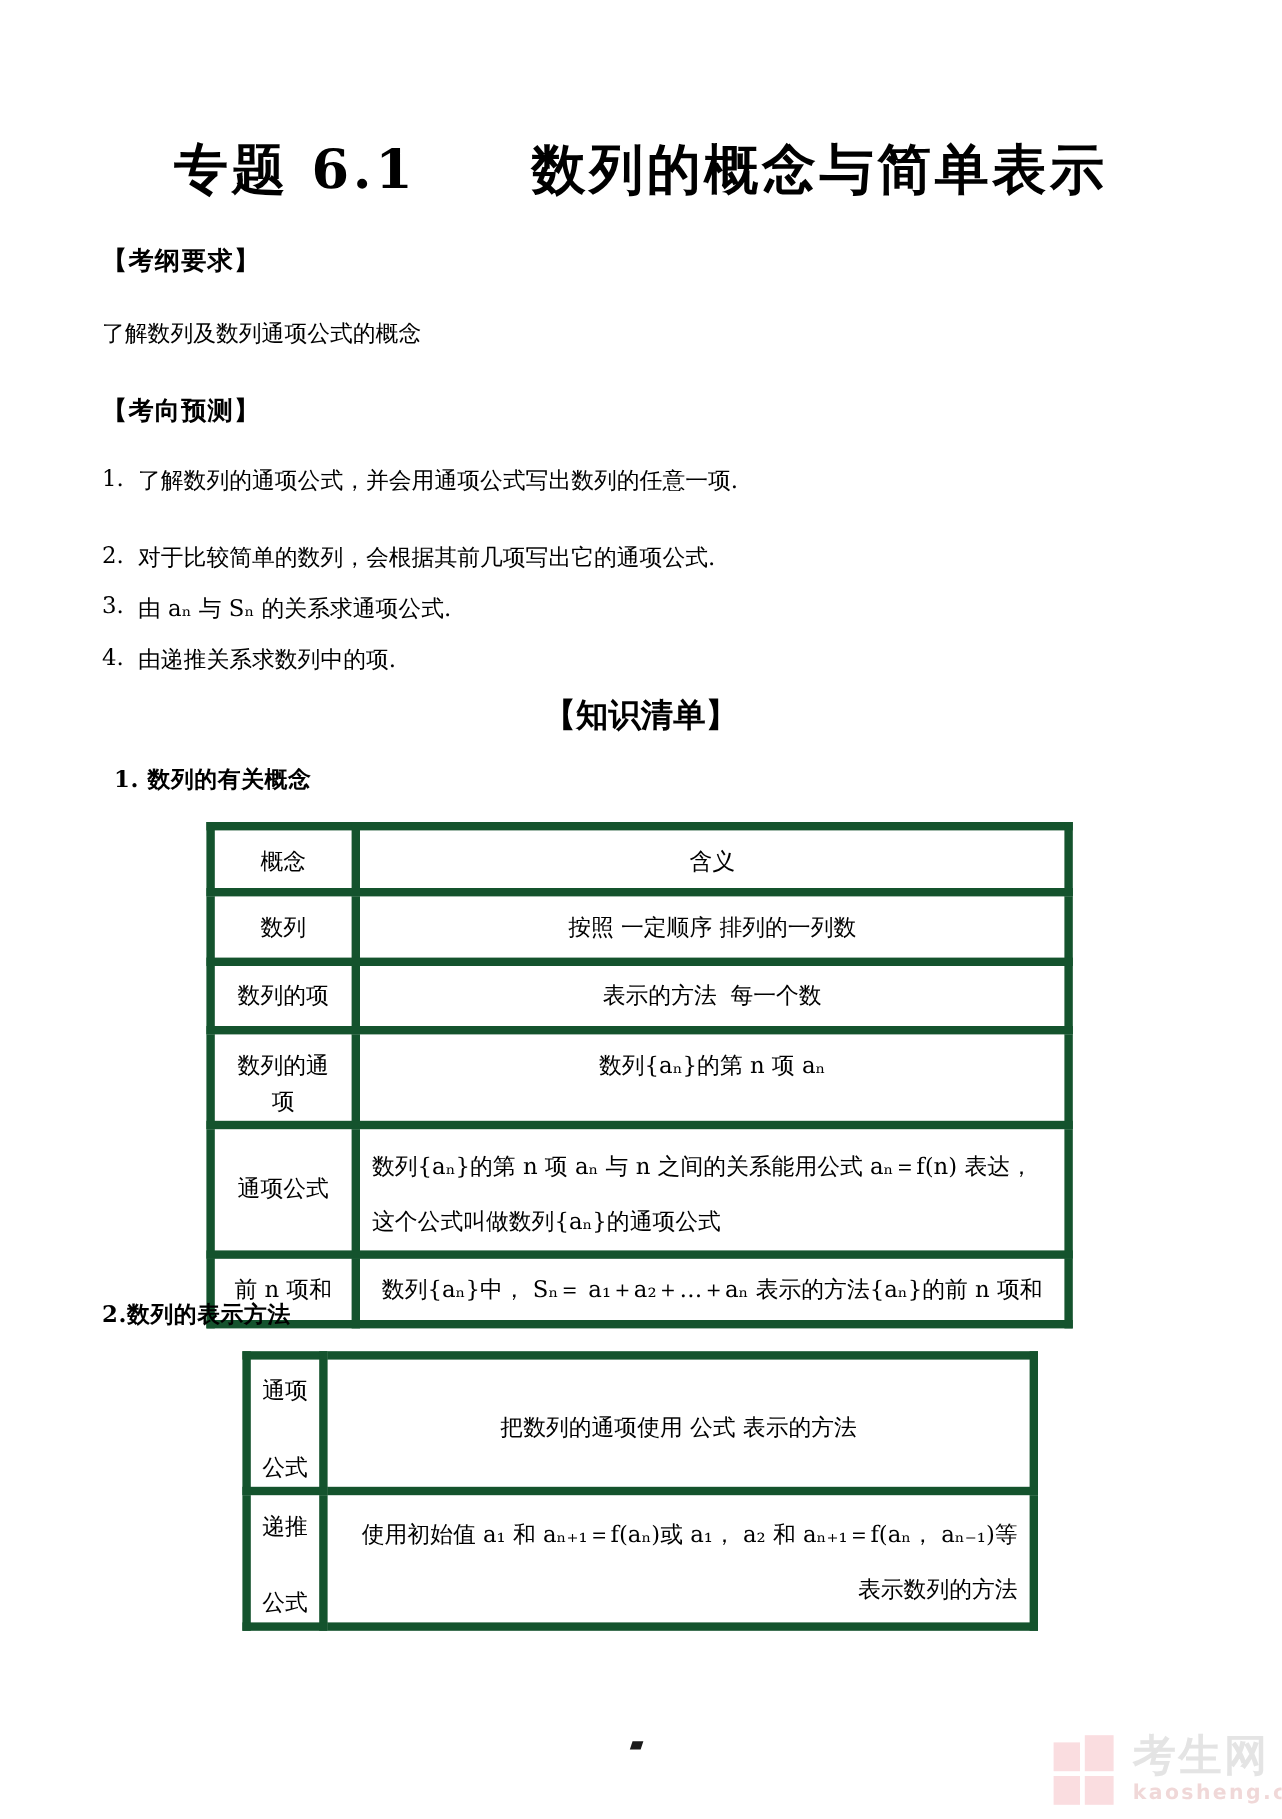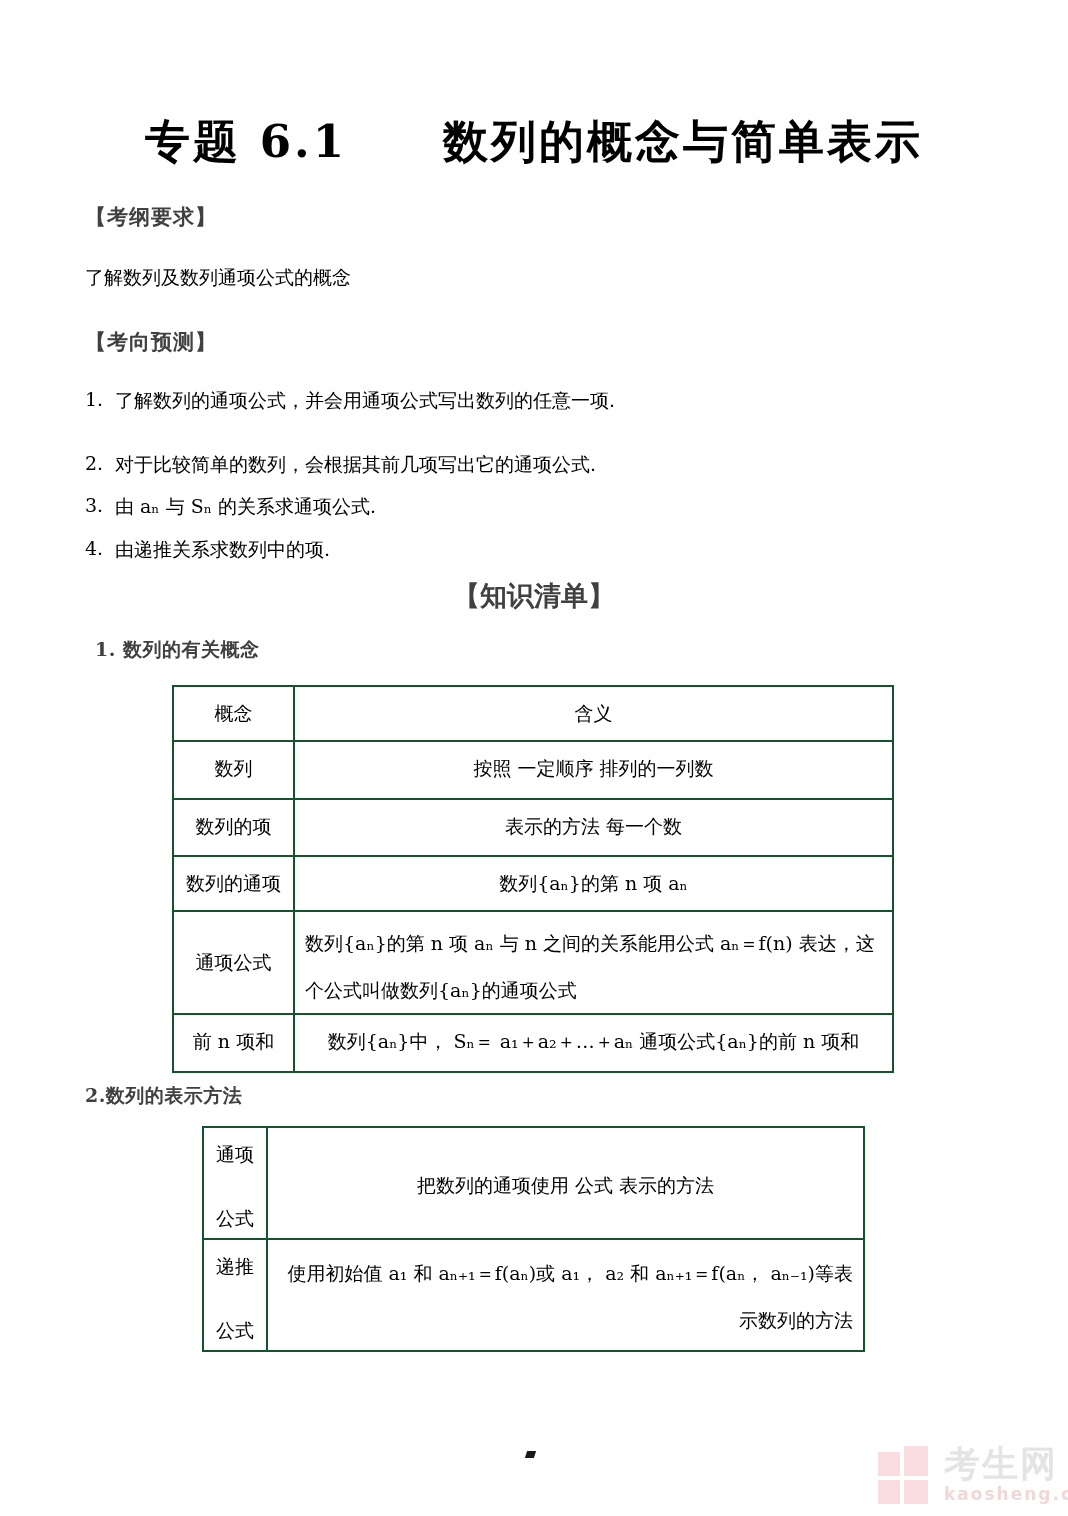--- a/index.html
+++ b/index.html
@@ -5,21 +5,21 @@
   * { margin: 0; padding: 0; box-sizing: border-box; }
   html, body { background: #ffffff; }
   body {
     width: 1068px; height: 1516px;
     position: relative;
     font-family: "DejaVu Serif", "Liberation Serif", serif;
     color: #000;
     overflow: hidden;
   }
   .abs { position: absolute; }
-  .blue { color: #404040; font-weight: bold; }
+  .blue { color: #000000; font-weight: bold; }
 
   .doc-title {
     top: 112px; left: 0; width: 100%;
     text-align: center;
     font-size: 45px; font-weight: 700;
     letter-spacing: 3px;
     white-space: pre;
   }
   .sec-head { font-size: 21px; letter-spacing: 1px; }
   .body-text { font-size: 19px; text-align: right; }
@@ -34,21 +34,21 @@
     font-size: 27px;
   }
   .sub-head { font-size: 19px; letter-spacing: 0.5px; }
 
   table.k-table {
     border-collapse: collapse;
     table-layout: fixed;
     font-size: 19px;
   }
   table.k-table td {
-    border: 2px solid #14532d;
+    border: 7px solid #14532d;
     vertical-align: top;
     padding: 11px 10px 0 10px;
     line-height: 1.6;
   }
   table.k-table { border-top: 2px solid #8a8a8a; }
 
   .t1 { width: 722px; }
   .t1 col.c1 { width: 121px; }
   .t1 td.term { text-align: center; }
   .t1 td.meaning { text-align: center; }
@@ -130,35 +130,35 @@
     </colgroup>
   <tbody>
       <tr style="height:55px;">
     <td class="term">概念</td>
     <td class="meaning">含义</td>
   </tr>
   <tr style="height:58px;">
     <td class="term">数列</td>
     <td class="meaning">按照 一定顺序 排列的一列数</td>
   </tr>
-  <tr style="height:57px;">
+  <tr style="height:57px;font-family:Liberation Mono, monospace;">
     <td class="term">数列的项</td>
     <td class="meaning">表示的方法 每一个数</td>
   </tr>
   <tr style="height:55px;">
     <td class="term">数列的通项</td>
     <td class="meaning">数列{aₙ}的第 n 项 aₙ</td>
   </tr>
   <tr style="height:95px;">
     <td class="term v-mid">通项公式</td>
     <td class="meaning-left">数列{aₙ}的第 n 项 aₙ 与 n 之间的关系能用公式 aₙ＝f(n) 表达，这个公式叫做数列{aₙ}的通项公式</td>
   </tr>
   <tr style="height:58px;">
     <td class="term">前 n 项和</td>
-    <td class="meaning">数列{aₙ}中， Sₙ＝ a₁＋a₂＋…＋aₙ 通项公式{aₙ}的前 n 项和</td>
+    <td class="meaning">数列{aₙ}中， Sₙ＝ a₁＋a₂＋…＋aₙ 表示的方法{aₙ}的前 n 项和</td>
   </tr>
 </tbody>
   </table>
 
 <div class="abs sub-head blue" style="left:85px; top:1083px;">2.数列的表示方法</div>
 
 <table class="abs k-table t2" style="left:202px; top:1126px;">
   <colgroup>
       <col class="c1">
       <col>

